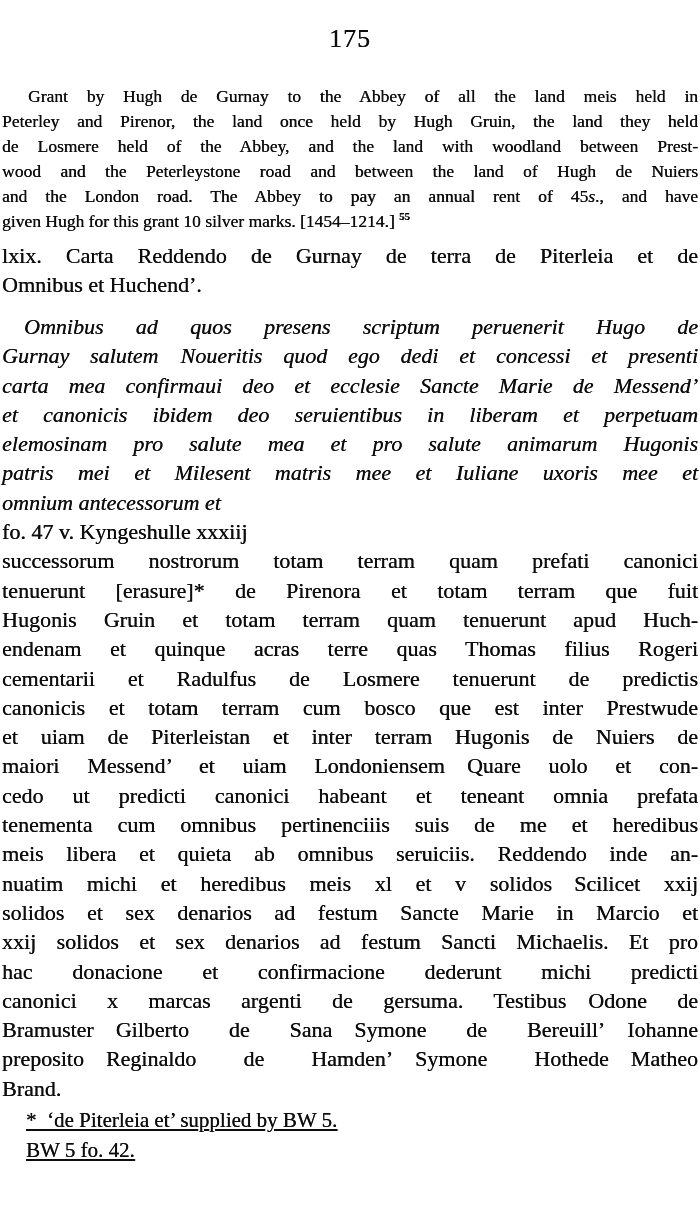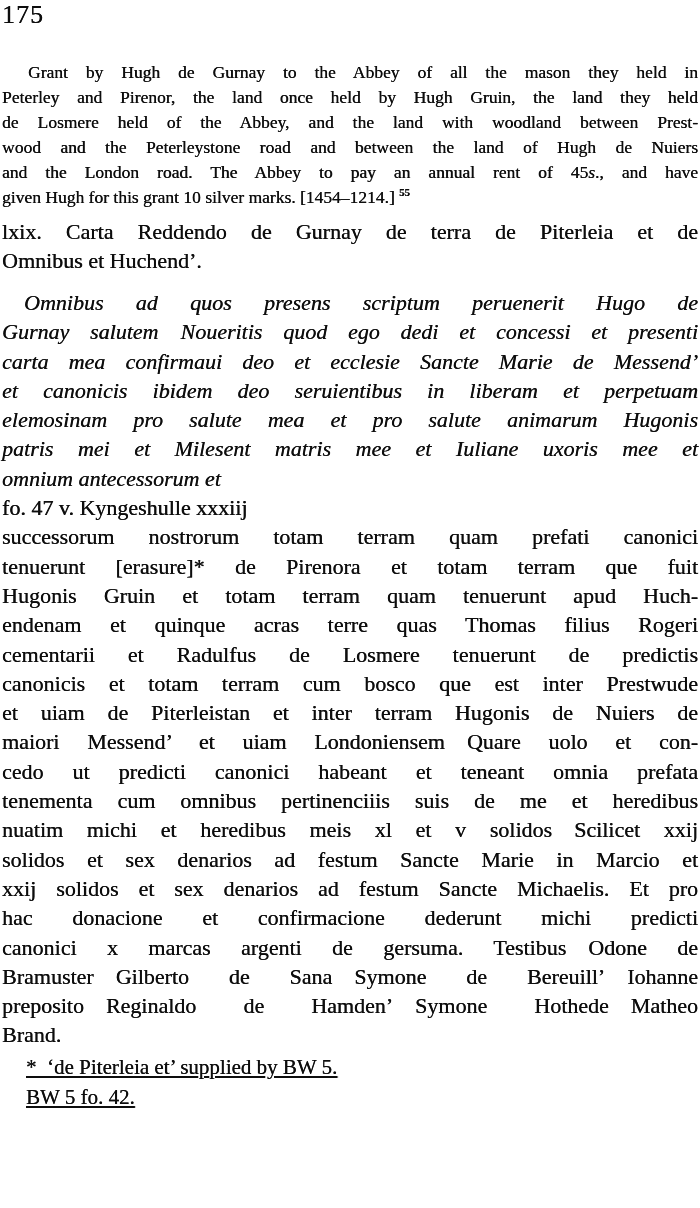--- a/index.html
+++ b/index.html
@@ -13,20 +13,22 @@
     overflow: hidden;
     color: #0d0d0d;
     font-family: "Liberation Serif", "DejaVu Serif", serif;
     text-shadow: 0.3px 0 0 #1a1a1a;
   }
   .page {
     width: 696px;
     padding: 0 2px;
   }
   .pagenum {
+    margin-top: 24px;
+    text-align: center;
     font-size: 26px;
     line-height: 30px;
     letter-spacing: 1px;
   }
   .summary {
     margin-top: 30px;
     font-size: 17.5px;
     line-height: 25px;
   }
   .summary .tline.indent { text-indent: 26px; }
@@ -61,21 +63,21 @@
     font-weight: bold;
   }
 </style>
 </head>
 <body>
 
 <div class="page">
   <div class="pagenum">175</div>
 
   <div class="summary">
-      <div class="tline indent"><span>Grant by Hugh de Gurnay to the Abbey of all the mason they held in</span></div>
+      <div class="tline indent"><span>Grant by Hugh de Gurnay to the Abbey of all the land meis held in</span></div>
       <div class="tline"><span>Peterley and Pirenor, the land once held by Hugh Gruin, the land they held</span></div>
       <div class="tline"><span>de Losmere held of the Abbey, and the land with woodland between Prest-</span></div>
       <div class="tline"><span>wood and the Peterleystone road and between the land of Hugh de Nuiers</span></div>
       <div class="tline"><span>and the London road. The Abbey to pay an annual rent of 45</span><i>s</i><span>., and have</span></div>
       <div class="tline last"><span>given Hugh for this grant 10 silver marks. [1454–1214.] </span><sup>55</sup></div>
     </div>
 
   <div class="heading">
       <div class="tline"><span>lxix. Carta Reddendo de Gurnay de terra de Piterleia et de</span></div>
       <div class="tline last"><span>Omnibus et Huchend’.</span></div>
@@ -99,23 +101,24 @@
       <div class="tline"><span>successorum nostrorum totam terram quam prefati canonici</span></div>
       <div class="tline"><span>tenuerunt [erasure]* de Pirenora et totam terram que fuit</span></div>
       <div class="tline"><span>Hugonis Gruin et totam terram quam tenuerunt apud Huch-</span></div>
       <div class="tline"><span>endenam et quinque acras terre quas Thomas filius Rogeri</span></div>
       <div class="tline"><span>cementarii et Radulfus de Losmere tenuerunt de predictis</span></div>
       <div class="tline"><span>canonicis et totam terram cum bosco que est inter Prestwude</span></div>
       <div class="tline"><span>et uiam de Piterleistan et inter terram Hugonis de Nuiers de</span></div>
       <div class="tline"><span>maiori Messend’ et uiam Londoniensem Quare uolo et con-</span></div>
       <div class="tline"><span>cedo ut predicti canonici habeant et teneant omnia prefata</span></div>
       <div class="tline"><span>tenementa cum omnibus pertinenciiis suis de me et heredibus</span></div>
+      <div class="tline"><span>meis libera et quieta ab omnibus seruiciis. Reddendo inde an-</span></div>
       <div class="tline"><span>nuatim michi et heredibus meis xl et v solidos Scilicet xxij</span></div>
       <div class="tline"><span>solidos et sex denarios ad festum Sancte Marie in Marcio et</span></div>
-      <div class="tline"><span>xxij solidos et sex denarios ad festum Sancte Michaelis. Et pro</span></div>
+      <div class="tline"><span>xxij solidos et sex denarios ad festum Sancti Michaelis. Et pro</span></div>
       <div class="tline"><span>hac donacione et confirmacione dederunt michi predicti</span></div>
       <div class="tline"><span>canonici x marcas argenti de gersuma. Testibus Odone de</span></div>
       <div class="tline"><span>Bramuster Gilberto de Sana Symone de Bereuill’ Iohanne</span></div>
       <div class="tline"><span>preposito Reginaldo de Hamden’ Symone Hothede Matheo</span></div>
       <div class="tline last"><span>Brand.</span></div>
     </div>
 
   <div class="footnotes">
       <div class="tline last"><span>* ‘de Piterleia et’ supplied by BW 5.</span></div>
       <div class="tline last"><span>BW 5 fo. 42.</span></div>

